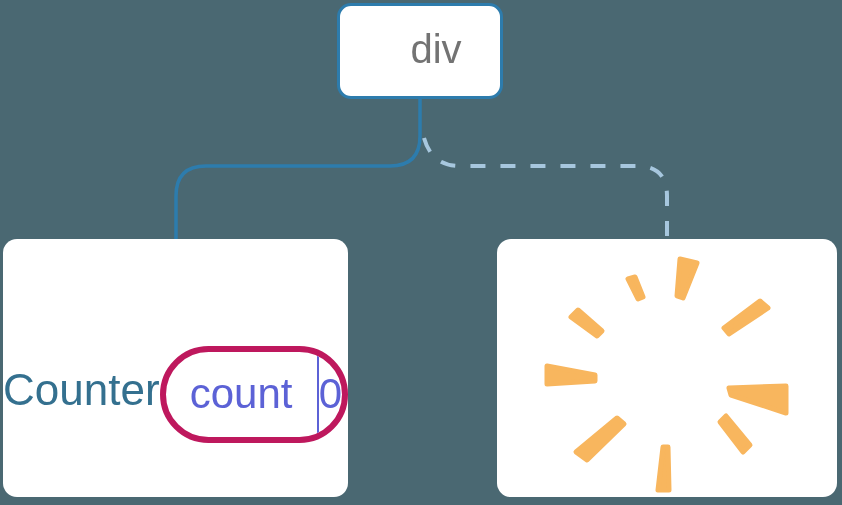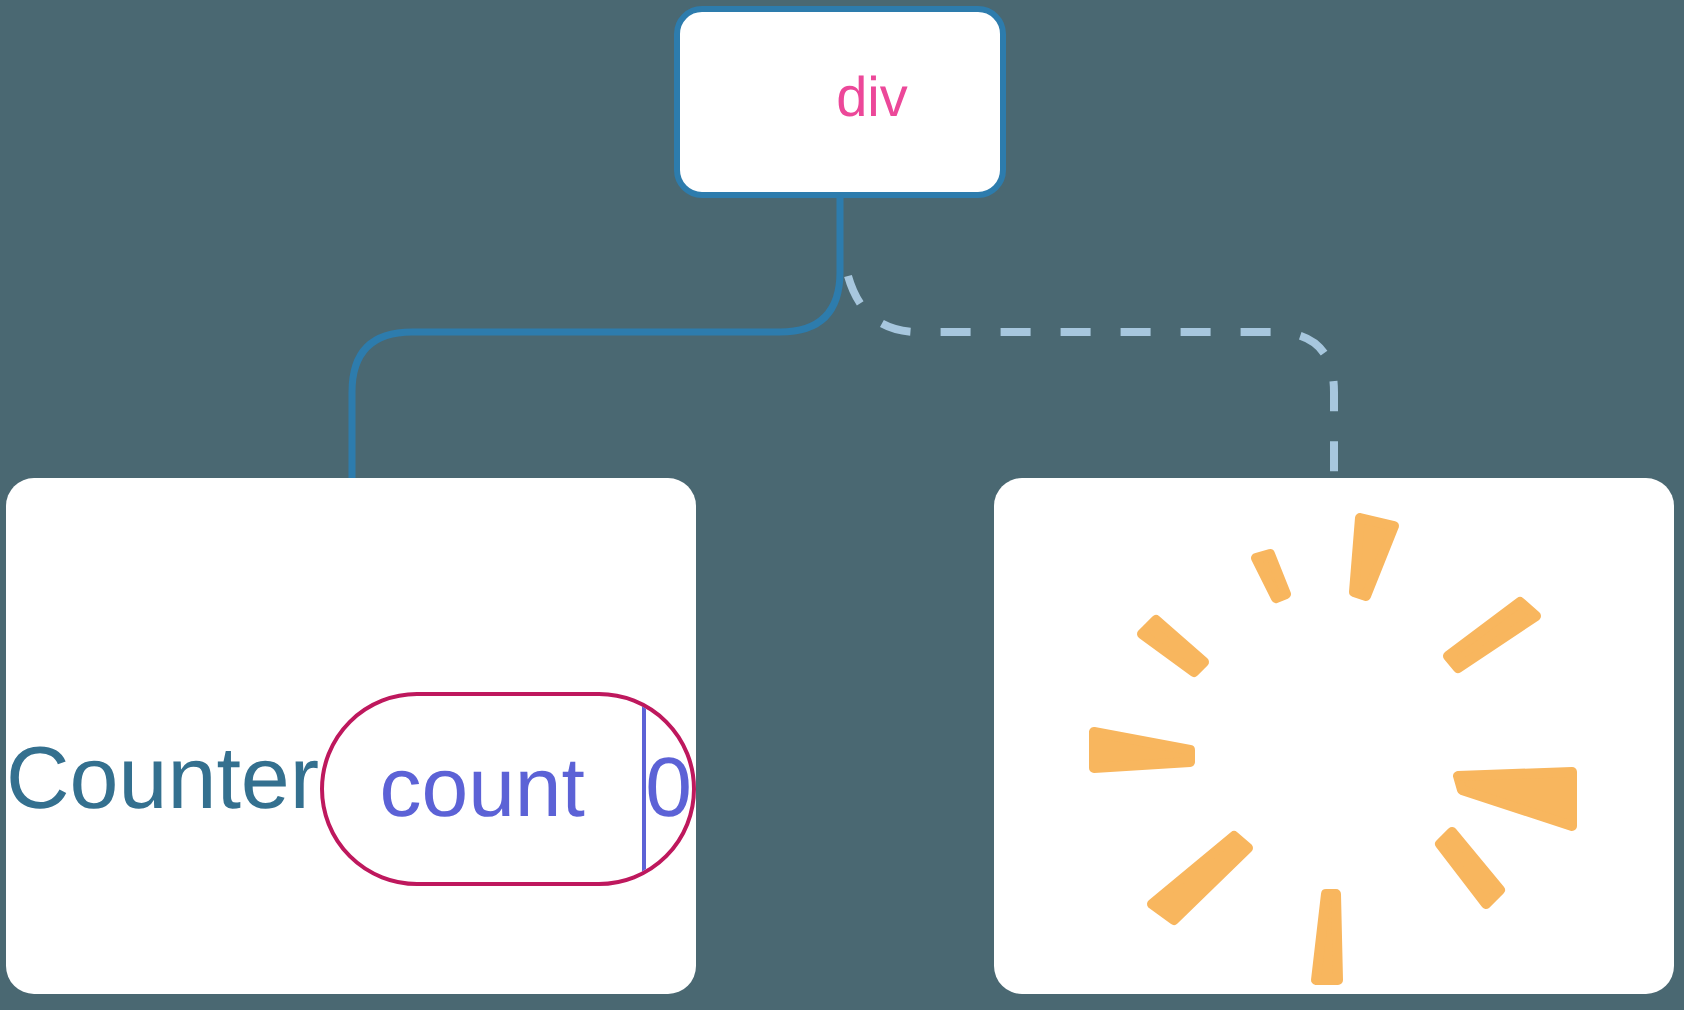--- a/index.html
+++ b/index.html
@@ -22,22 +22,22 @@
     position: absolute;
     left: 337px; top: 3px;
     width: 166px; height: 96px;
     background: #ffffff;
     border: 3px solid #2d7cad;
     border-radius: 14px;
     box-sizing: border-box;
     display: flex; align-items: center; justify-content: center;
   }
   .node-root .label {
-    color: #ec4899;
-    font-size: 28px;
+    color: #737373;
+    font-size: 40px;
     line-height: 1;
     padding-bottom: 4px;
     margin-left: 32px;
   }
   .card {
     position: absolute;
     background: #ffffff;
     border-radius: 14px;
     box-sizing: border-box;
   }
@@ -48,21 +48,21 @@
   }
   .counter-title {
     margin-top: 44px;
     color: #34708f;
     font-size: 44px;
     line-height: 1;
   }
   .state-pill {
     margin-top: 52px;
     width: 265px; height: 97px;
-    border: 2px solid #be185d;
+    border: 6px solid #be185d;
     border-radius: 50px;
     box-sizing: border-box;
     display: flex;
     overflow: hidden;
     background: #ffffff;
   }
   .state-pill .cell {
     display: flex; align-items: center; justify-content: center;
     color: #5c62d6;
     font-size: 42px;

